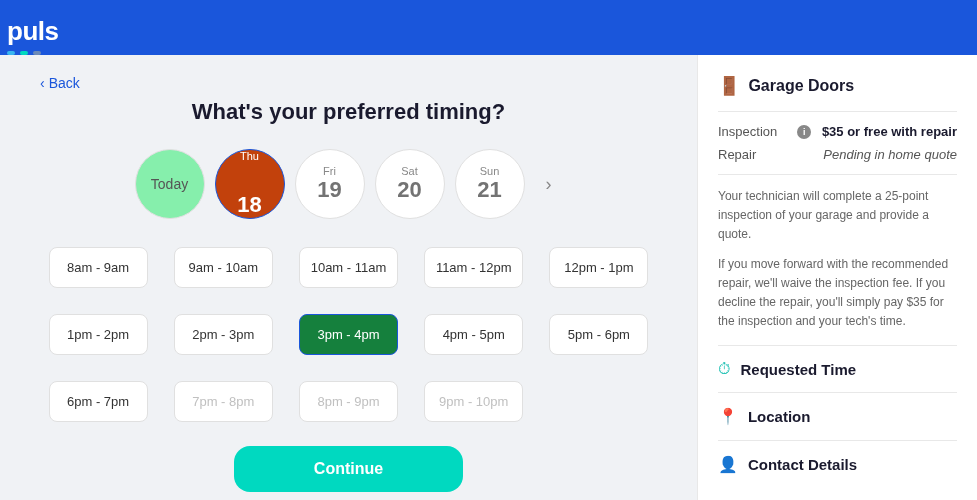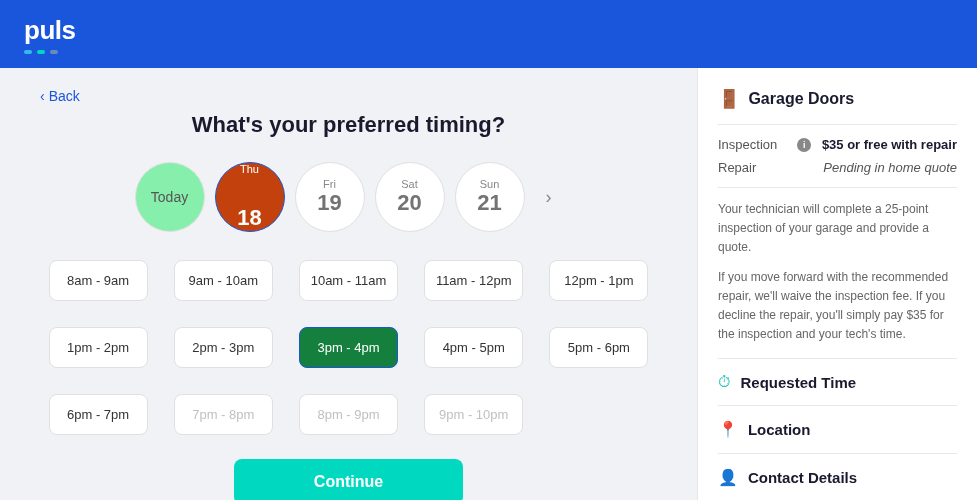--- a/index.html
+++ b/index.html
@@ -1,24 +1,24 @@
 <!DOCTYPE html>
 <html><head>
   <meta charset="utf-8">
   <style>
     * { box-sizing: border-box; margin: 0; padding: 0; }
     body { font-family: -apple-system, BlinkMacSystemFont, 'Segoe UI', sans-serif; background: #f0f2f5; display: flex; flex-direction: column; height: 500px; width: 977px; overflow: hidden; }
 
     
     .header {
       background: #1a56db;
-      height: 68px;
-      display: flex;
-      align-items: center;
-      padding: 0 24px;
+      height: 55px;
+      display: flex;
+      align-items: flex-end;
+      padding: 0 7px;
       flex-shrink: 0;
     }
     .logo-text {
       color: white;
       font-size: 26px;
       font-weight: 700;
       letter-spacing: -0.5px;
     }
     .logo-dots {
       display: flex;
@@ -158,21 +158,21 @@
     .time-slot.disabled {
       color: #c0c0c0;
       cursor: default;
     }
 
     
     .continue-btn {
       background: #00d9c0;
       color: white;
       border: none;
-      border-radius: 8px;
+      border-radius: 16px;
       padding: 14px 80px;
       font-size: 16px;
       font-weight: 600;
       cursor: pointer;
       margin-bottom: 20px;
     }
 
     .info-icon {
       color: #1a56db;
       font-size: 22px;

